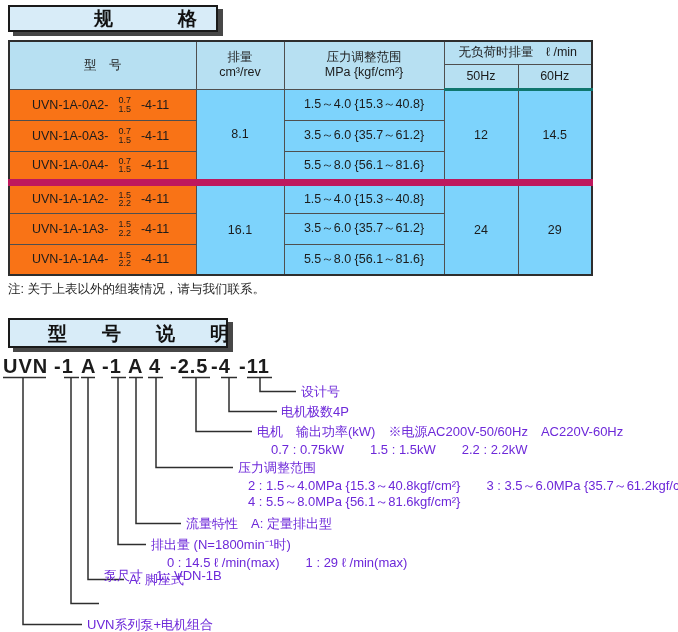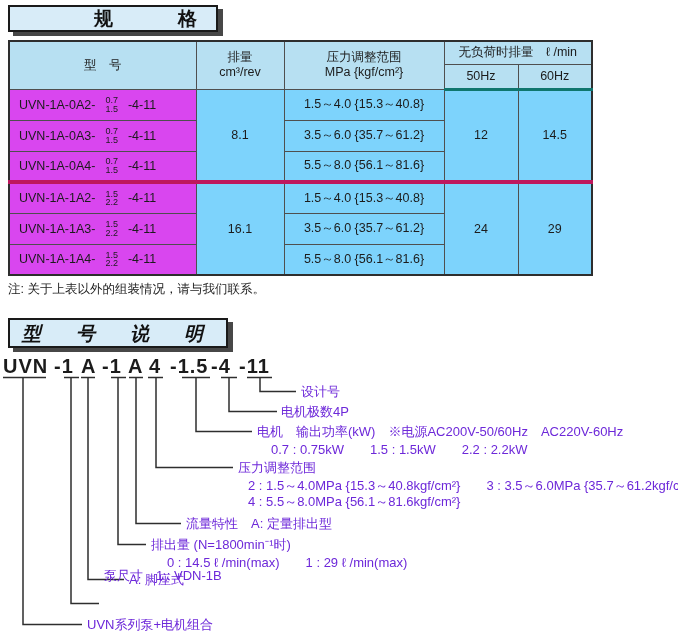--- a/index.html
+++ b/index.html
@@ -13,41 +13,41 @@
     box-shadow:5px 4px 0 0 #474747;
     display:flex; align-items:center;
   }
   .title-box .title-text {
     font-size:19px; font-weight:bold; color:#111;
     white-space:nowrap; line-height:1;
   }
   #title-spec { top:5px; width:210px; }
   #title-spec .title-text { padding-left:84px; letter-spacing:23px; }
   #title-model { top:318px; width:220px; height:30px; }
-  #title-model .title-text { padding-left:12px; letter-spacing:8px;font-style:italic; }
+  #title-model .title-text { padding-left:38px; letter-spacing:8px; }
 
   
   table.spec {
     position:absolute; left:8px; top:40px; width:583px;
     border-collapse:collapse; table-layout:fixed;
     font-size:12.5px;
   }
   table.spec td, table.spec th {
     border:1px solid #4f4f4f;
     text-align:center; vertical-align:middle;
     font-weight:normal; color:#1c1c1c;
   }
   table.spec { border:2px solid #2e2e2e; }
   table.spec th { background:#b7e0f2; }
   tr.hdr1 { height:23px; }
   tr.hdr2 { height:25px; }
   tr.hdr2 th { border-bottom:3px solid #0f766e;text-align:center; }
   tr.body-row { height:31px; }
-  tr.group-start td { border-top:4px solid #be185d; }
-  td.model-cell { background:#d946ef; text-align:left; padding-left:9px; }
+  tr.group-start td { border-top:7px solid #be185d; }
+  td.model-cell { background:#f97316; text-align:left; padding-left:22px; }
   td.white-cell { background:#7dd3fc; }
   .two-line { line-height:1.25; }
   .model-line { display:flex; align-items:center; white-space:nowrap; }
   .frac { display:inline-flex; flex-direction:column; align-items:center;
           font-size:9px; line-height:8.5px; margin:0 10px;justify-content:center; }
 
   
   .note { position:absolute; left:8px; top:281px; font-size:12.5px; white-space:nowrap; }
 
   
@@ -192,21 +192,21 @@
 <div class="title-box" id="title-model">
   <span class="title-text">型　号　说　明</span>
 </div>
 
 <span class="code-seg" style="left:3px">UVN</span>
 <span class="code-seg" style="left:54px">-1</span>
 <span class="code-seg" style="left:81px">A</span>
 <span class="code-seg" style="left:102px">-1</span>
 <span class="code-seg" style="left:128px">A</span>
 <span class="code-seg" style="left:149px">4</span>
-<span class="code-seg" style="left:170px">-1.5</span>
+<span class="code-seg" style="left:170px">-2.5</span>
 <span class="code-seg" style="left:211px">-4</span>
 <span class="code-seg" style="left:239px">-11</span>
 
 <svg class="connectors" width="678" height="632">
   <g stroke="#2e2e2e" stroke-width="1.5" fill="none">
 
     <path d="M3 377.5 H46"></path>
       <path d="M64 377.5 H79"></path>
       <path d="M81 377.5 H95"></path>
     <path d="M111 377.5 H126"></path>

